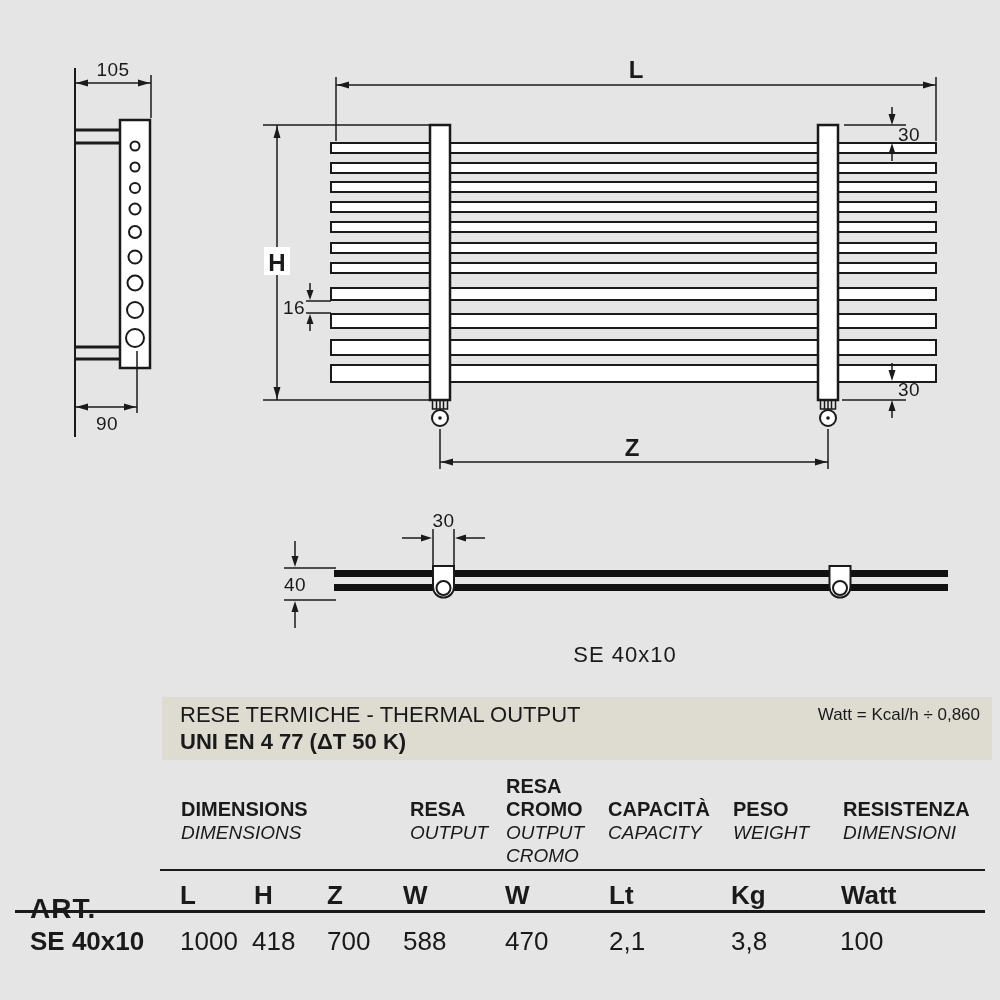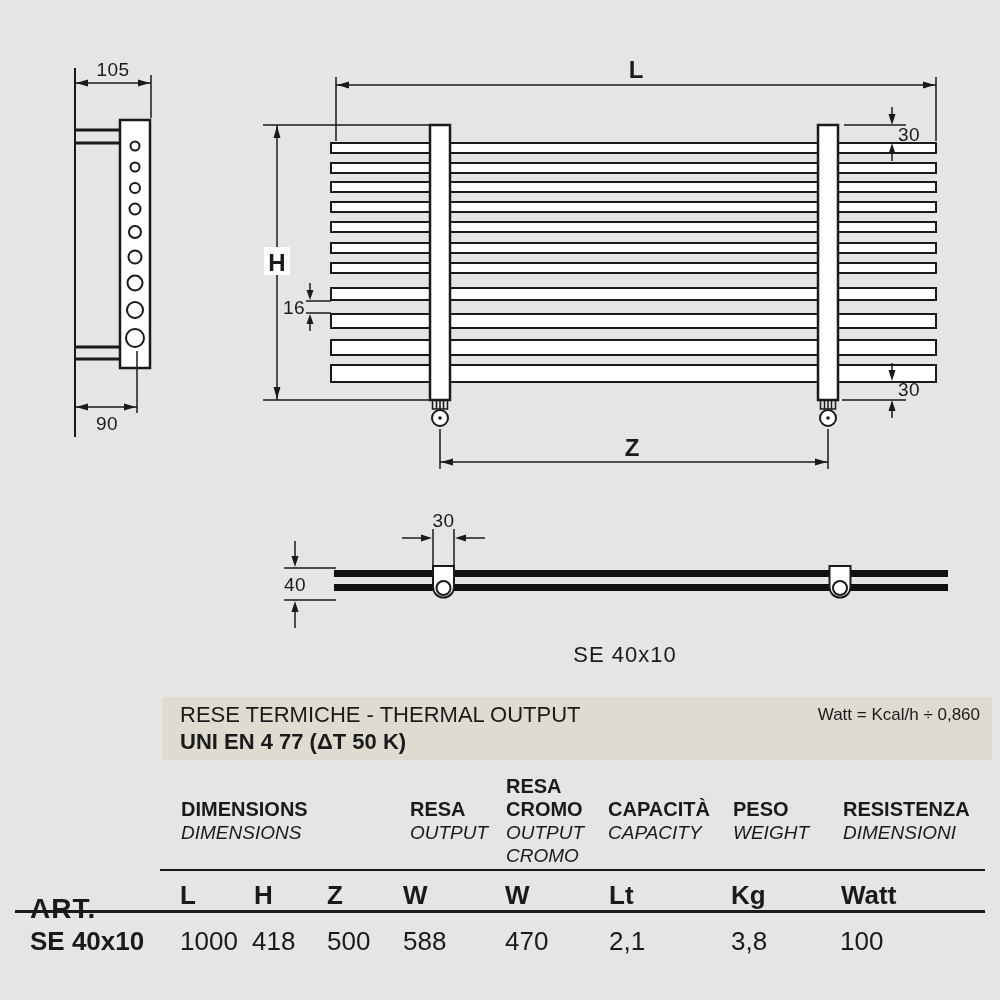--- a/index.html
+++ b/index.html
@@ -257,20 +257,20 @@
   <div class="abs colhead" style="left:505px">W</div>
   <div class="abs colhead" style="left:609px">Lt</div>
   <div class="abs colhead" style="left:731px">Kg</div>
   <div class="abs colhead" style="left:841px">Watt</div>
 
   <div class="abs hline2"></div>
 
   <div class="abs cell artcell" style="left:30px">SE 40x10</div>
   <div class="abs cell" style="left:180px">1000</div>
   <div class="abs cell" style="left:252px">418</div>
-  <div class="abs cell" style="left:327px">500</div>
+  <div class="abs cell" style="left:327px">700</div>
   <div class="abs cell" style="left:403px">588</div>
   <div class="abs cell" style="left:505px">470</div>
   <div class="abs cell" style="left:609px">2,1</div>
   <div class="abs cell" style="left:731px">3,8</div>
   <div class="abs cell" style="left:840px">100</div>
 
 </div>
 
 </body></html>

